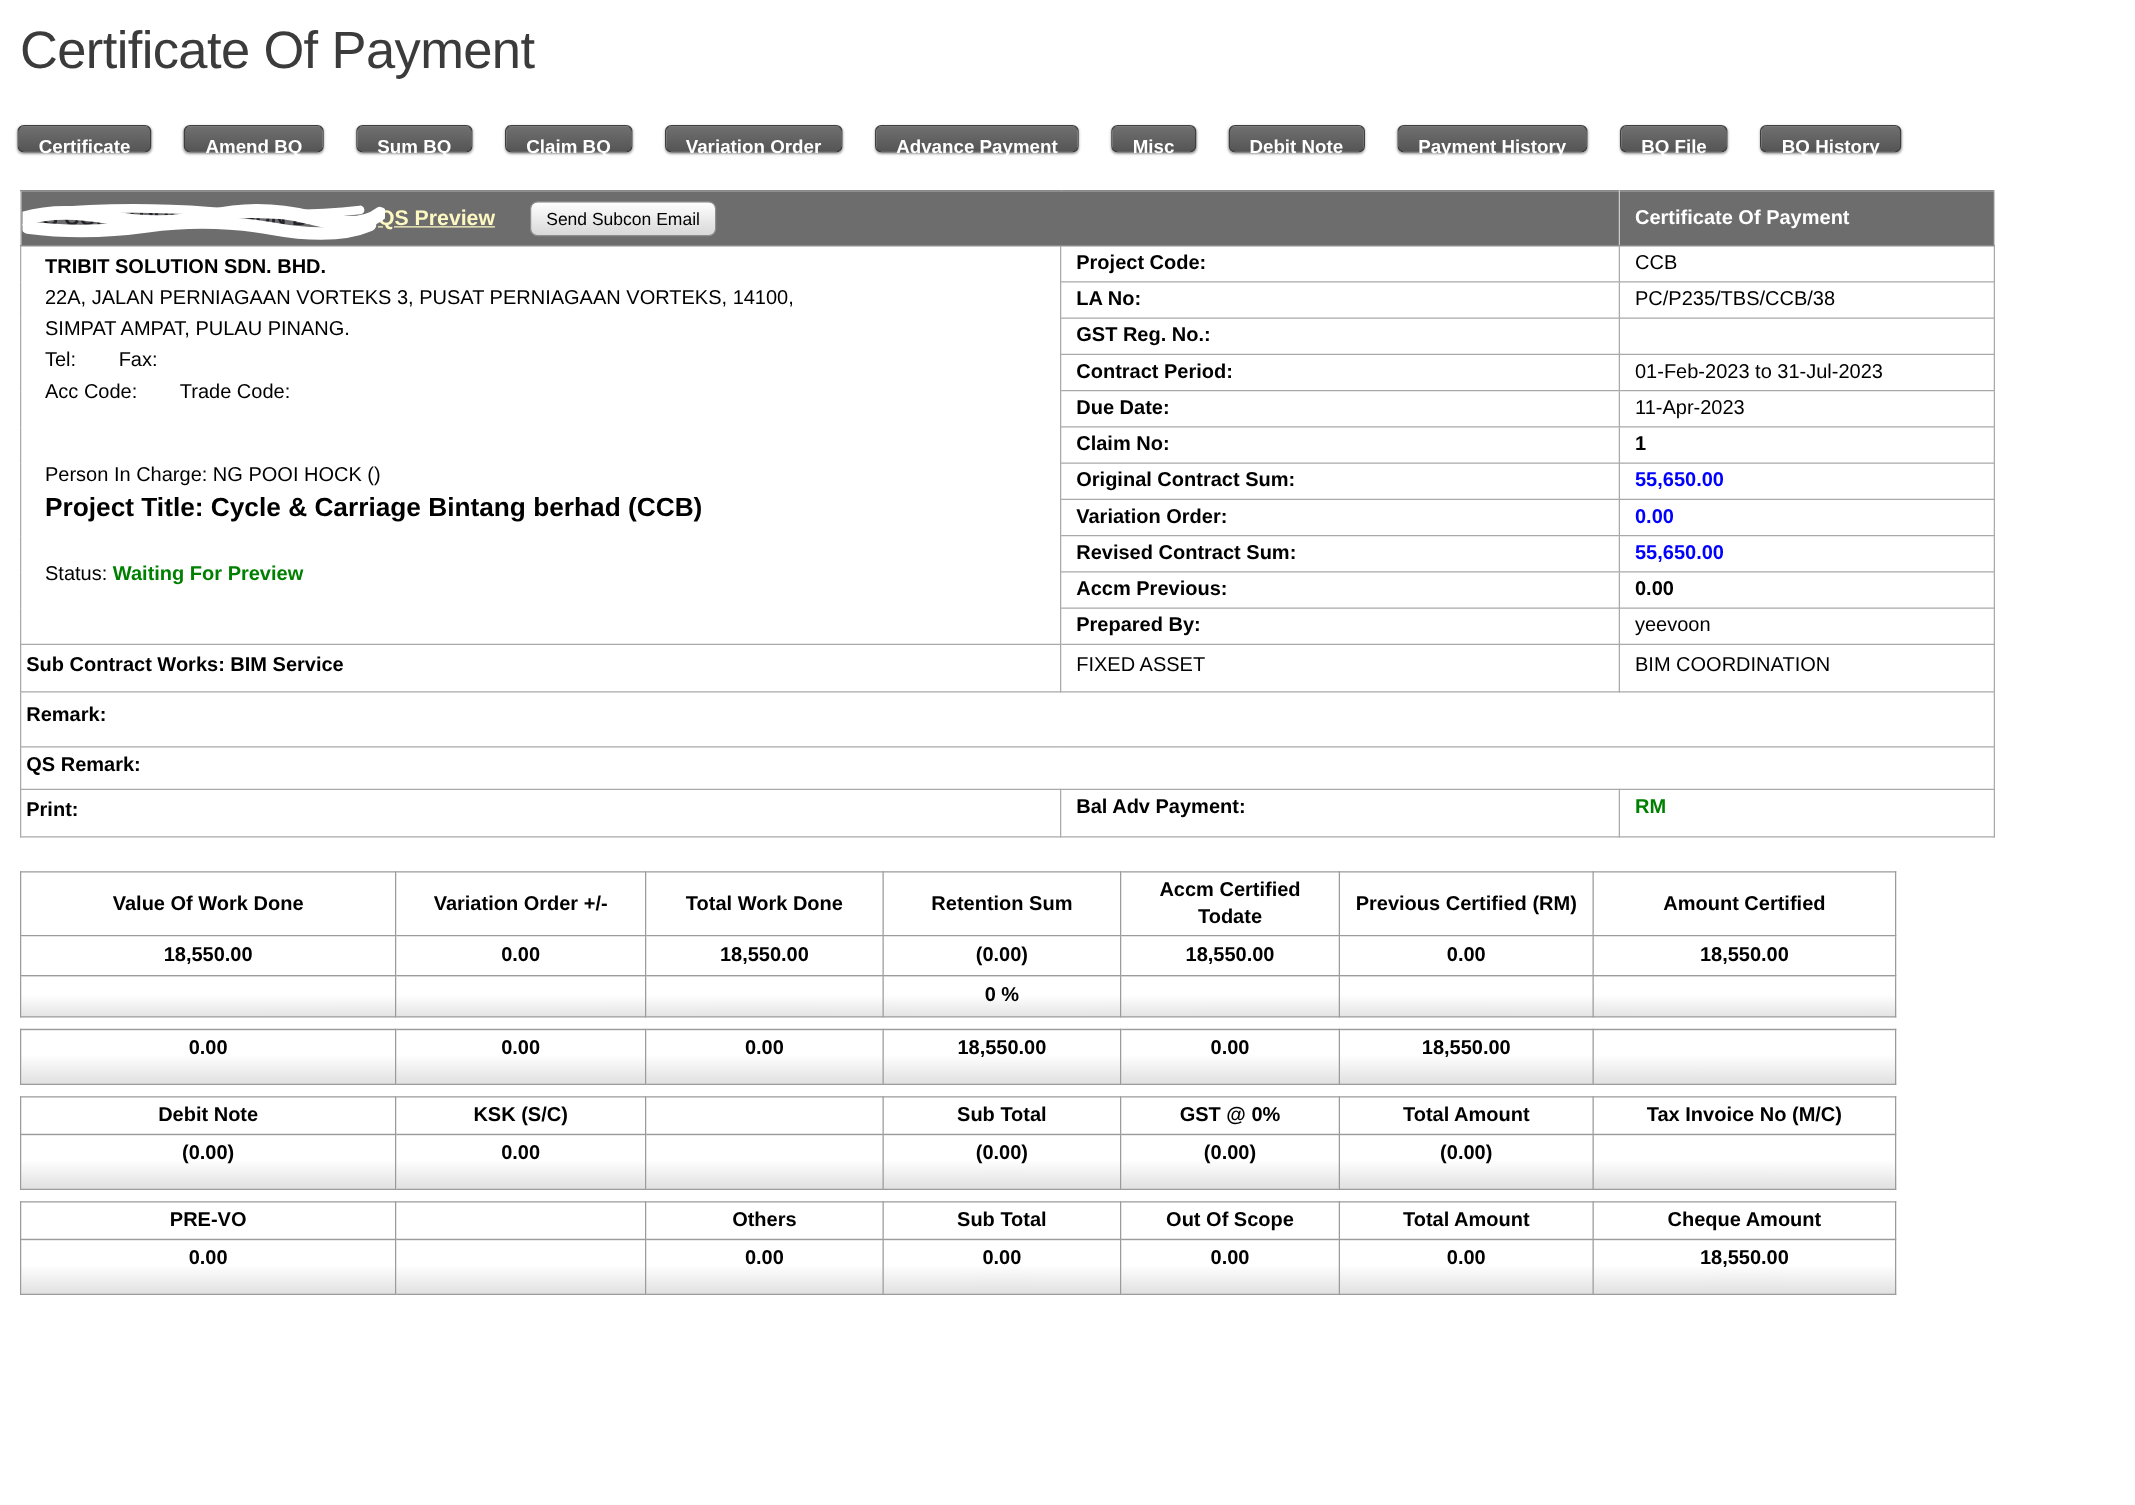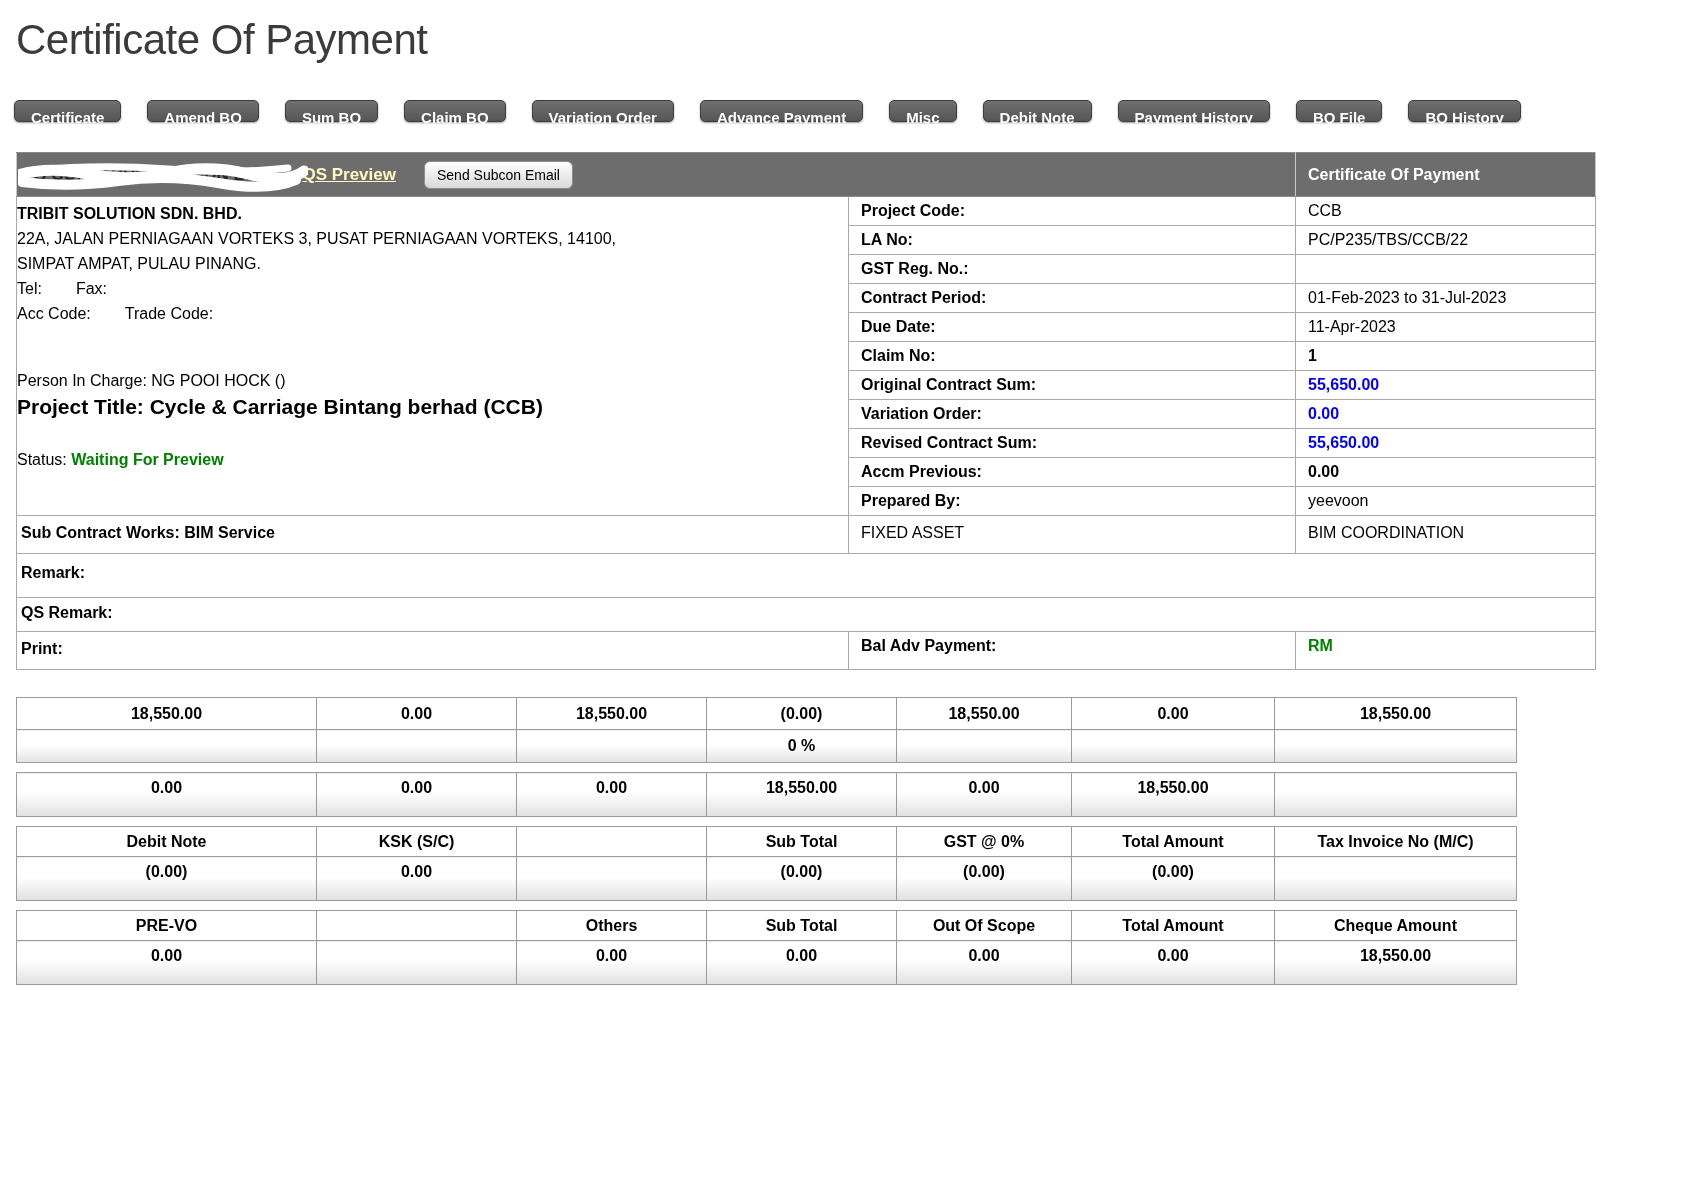--- a/index.html
+++ b/index.html
@@ -31,21 +31,21 @@
   .bar-left-inner { display:flex; align-items:center; padding-left:4px; }
   .redacted { position:relative; font-weight:700; font-size:17px; color:#23232b; white-space:nowrap; }
   .redacted svg { position:absolute; left:-4px; top:-3px; pointer-events:none; }
   .qs-link { color:#fef9c3; font-weight:700; font-size:17px; text-decoration:underline; margin-left:32px; cursor:pointer; }
   .subcon-btn {
     margin-left:28px; background:linear-gradient(#ffffff,#d8d8d8); border:1px solid #8d8d8d;
     border-radius:6px; font-size:14px; color:#000; padding:5px 12px; cursor:pointer;
     font-family:"Liberation Sans","DejaVu Sans",sans-serif;
   }
   .bar-title { font-weight:700; font-size:17px; padding-left:12px; }
-  .info-cell { padding:4px 8px 4px 0; line-height:25px; font-size:17px; }
+  .info-cell { padding:4px 8px 4px 19px; line-height:25px; font-size:17px; }
   .company-name { font-weight:700; }
   .inline-gap { margin-right:34px; }
   .person-line { margin-top:42px; }
   .project-title { font-size:21px; font-weight:700; line-height:28px; }
   .status-line { margin-top:26px; }
   .green { color:#008000; font-weight:700; }
   .flabel { font-weight:700; padding:5px 6px 5px 12px; height:29px; }
   .fvalue { padding:5px 6px 5px 12px; height:29px; }
   .v-blue { color:#0000ff; font-weight:700; }
   .v-bold { font-weight:700; }
@@ -133,21 +133,21 @@
         <div class="status-line">
           <span>Status:</span>
           <span class="green">Waiting For Preview</span>
         </div>
       </td>
       <td class="flabel">Project Code:</td>
       <td class="fvalue">CCB</td>
     </tr>
     <tr>
       <td class="flabel">LA No:</td>
-      <td class="fvalue">PC/P235/TBS/CCB/22</td>
+      <td class="fvalue">PC/P235/TBS/CCB/38</td>
     </tr>
     <tr>
       <td class="flabel">GST Reg. No.:</td>
       <td class="fvalue"></td>
     </tr>
     <tr>
       <td class="flabel">Contract Period:</td>
       <td class="fvalue">01-Feb-2023 to 31-Jul-2023</td>
     </tr>
     <tr>
@@ -205,20 +205,29 @@
     <colgroup>
         <col style="width:300px">
         <col style="width:200px">
         <col style="width:190px">
         <col style="width:190px">
         <col style="width:175px">
         <col style="width:203px">
         <col style="width:242px">
       </colgroup>
     <tbody>
+        <tr class="sum-hdr t1-hdr">
+      <td>Value Of Work Done</td>
+      <td>Variation Order +/-</td>
+      <td>Total Work Done</td>
+      <td>Retention Sum</td>
+      <td>Accm Certified Todate</td>
+      <td>Previous Certified (RM)</td>
+      <td>Amount Certified</td>
+    </tr>
     <tr class="t1-val">
       <td>18,550.00</td>
       <td>0.00</td>
       <td>18,550.00</td>
       <td>(0.00)</td>
       <td>18,550.00</td>
       <td>0.00</td>
       <td>18,550.00</td>
     </tr>
     <tr class="t1-pct">

